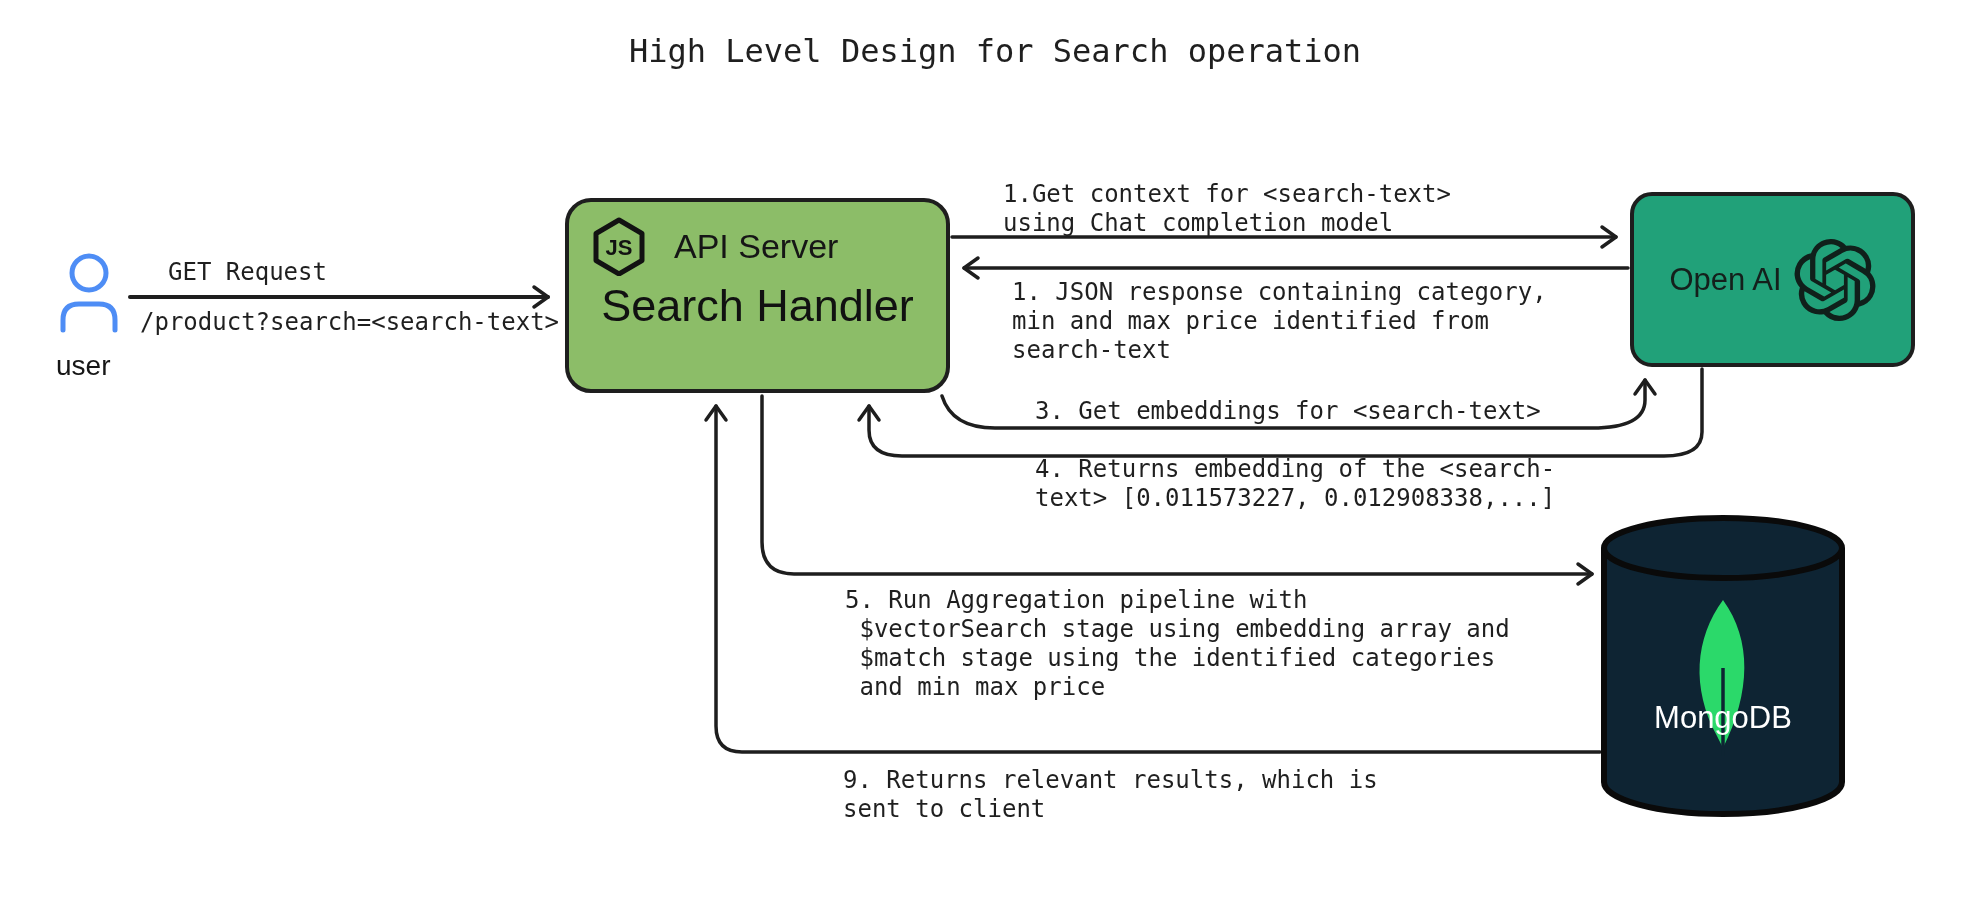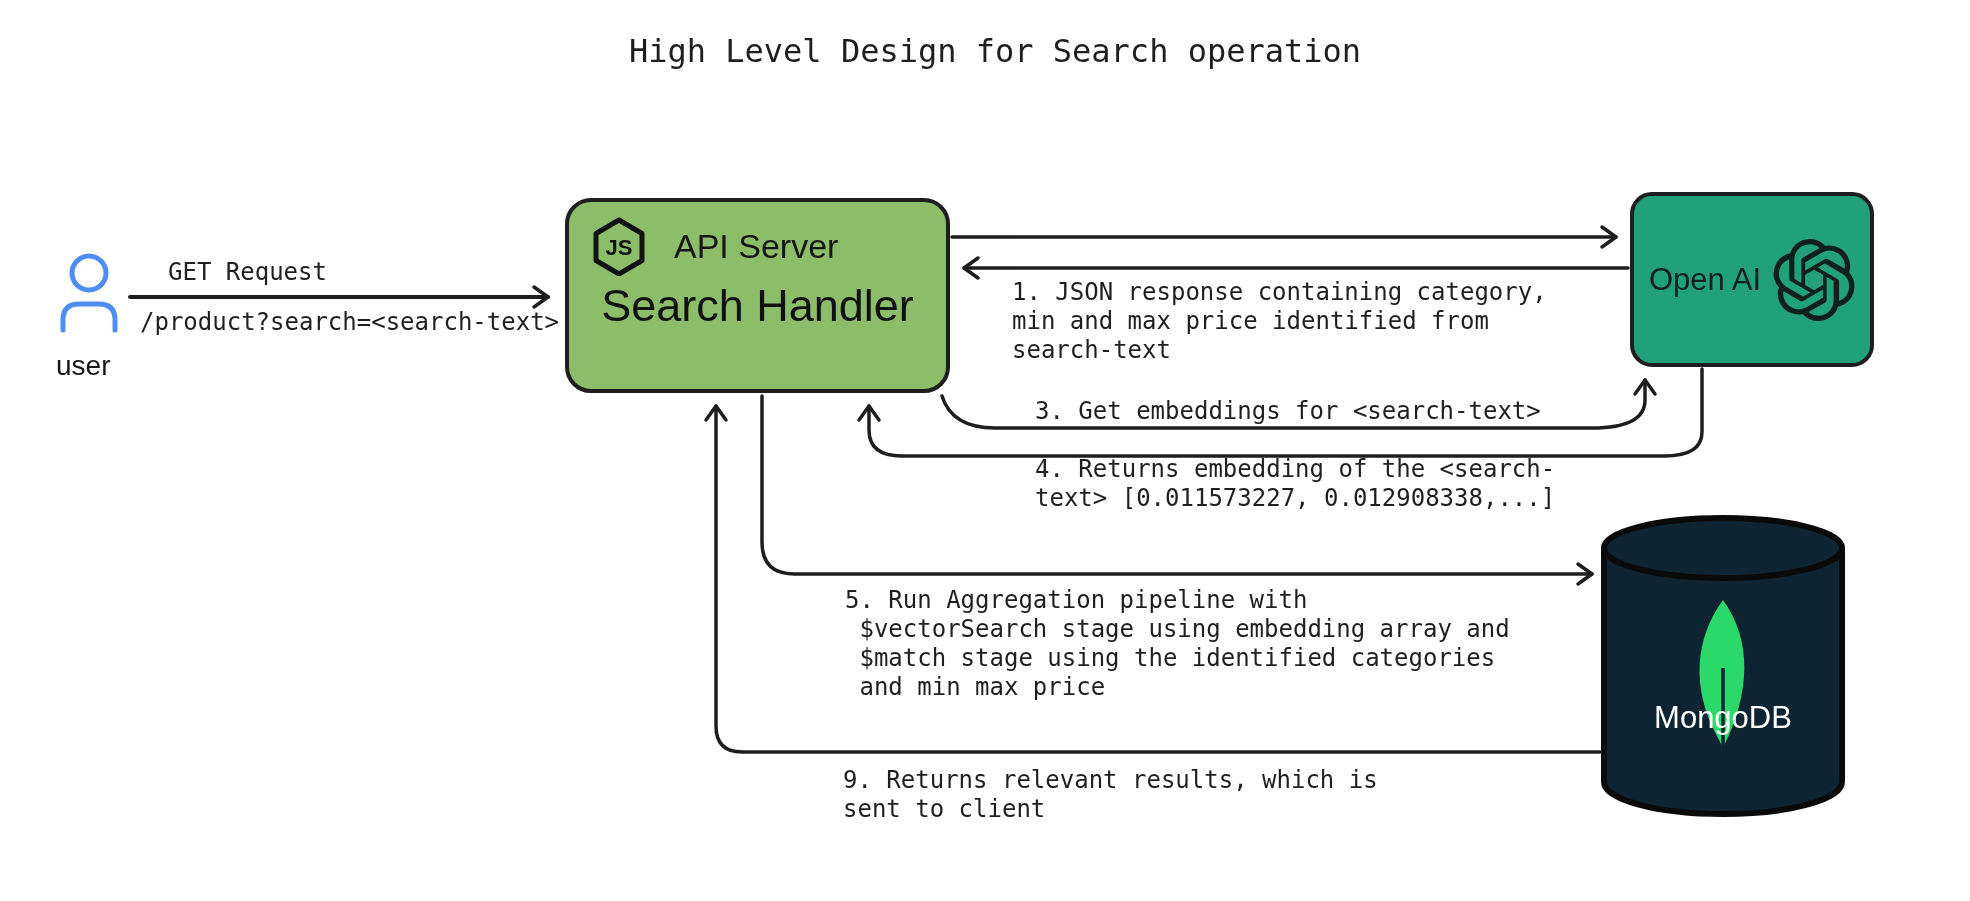--- a/index.html
+++ b/index.html
@@ -65,21 +65,21 @@
     border-radius: 26px;
   }
   .api-head { display: flex; align-items: center; gap: 27px; padding: 14px 0 0 22px; }
   .api-badge { font-size: 34px; color: #161616; }
   .api-title { text-align: center; margin-top: 4px; font-size: 45px; color: #111111; }
 
   
   .openai-box {
     position: absolute;
     left: 1630px; top: 192px;
-    width: 244px; height: 175px;
+    width: 285px; height: 175px;
     box-sizing: border-box;
     background: #21a179;
     border: 4px solid #1e1e1e;
     border-radius: 22px;
     display: flex;
     align-items: center;
     justify-content: center;
     gap: 12px;
   }
   .openai-label { font-size: 31px; color: #14201c; }
@@ -155,20 +155,22 @@
       <line x1="244" y1="40" x2="244" y2="274" stroke="#0a0a0a" stroke-width="6"></line>
       <ellipse cx="125" cy="40" rx="119" ry="30" fill="#0e2433" stroke="#0a0a0a" stroke-width="6"></ellipse>
       <g>
         <path d="M125 92 C97 130 93 180 119 228 L125 240 C153 184 154 132 125 92 Z" fill="#2bd96a"></path>
         <line x1="125" y1="160" x2="125" y2="248" stroke="#0e2433" stroke-width="3.5"></line>
       </g>
     </svg>
     <div class="mongo-label">MongoDB</div>
   </div>
 
+  <div class="mono-label step1">1.Get context for &lt;search-text&gt;
+using Chat completion model</div>
   <div class="mono-label step2">1. JSON response containing category,
 min and max price identified from
 search-text</div>
   <div class="mono-label step3">3. Get embeddings for &lt;search-text&gt;</div>
   <div class="mono-label step4">4. Returns embedding of the &lt;search-
 text&gt; [0.011573227, 0.012908338,...]</div>
   <div class="mono-label step5">5. Run Aggregation pipeline with
  $vectorSearch stage using embedding array and
  $match stage using the identified categories
  and min max price</div>

